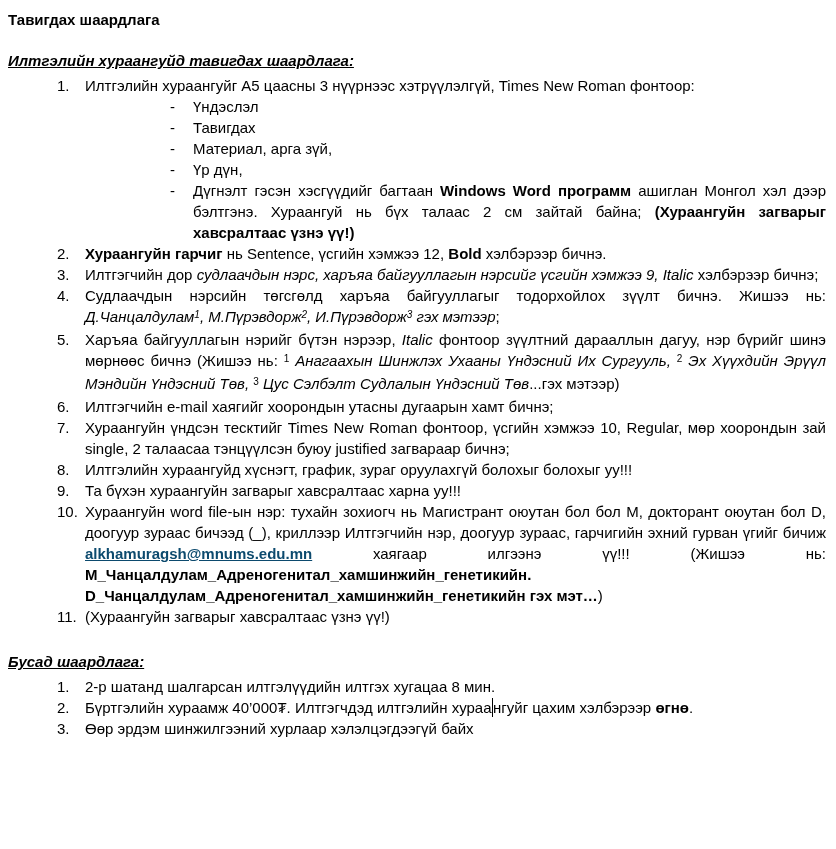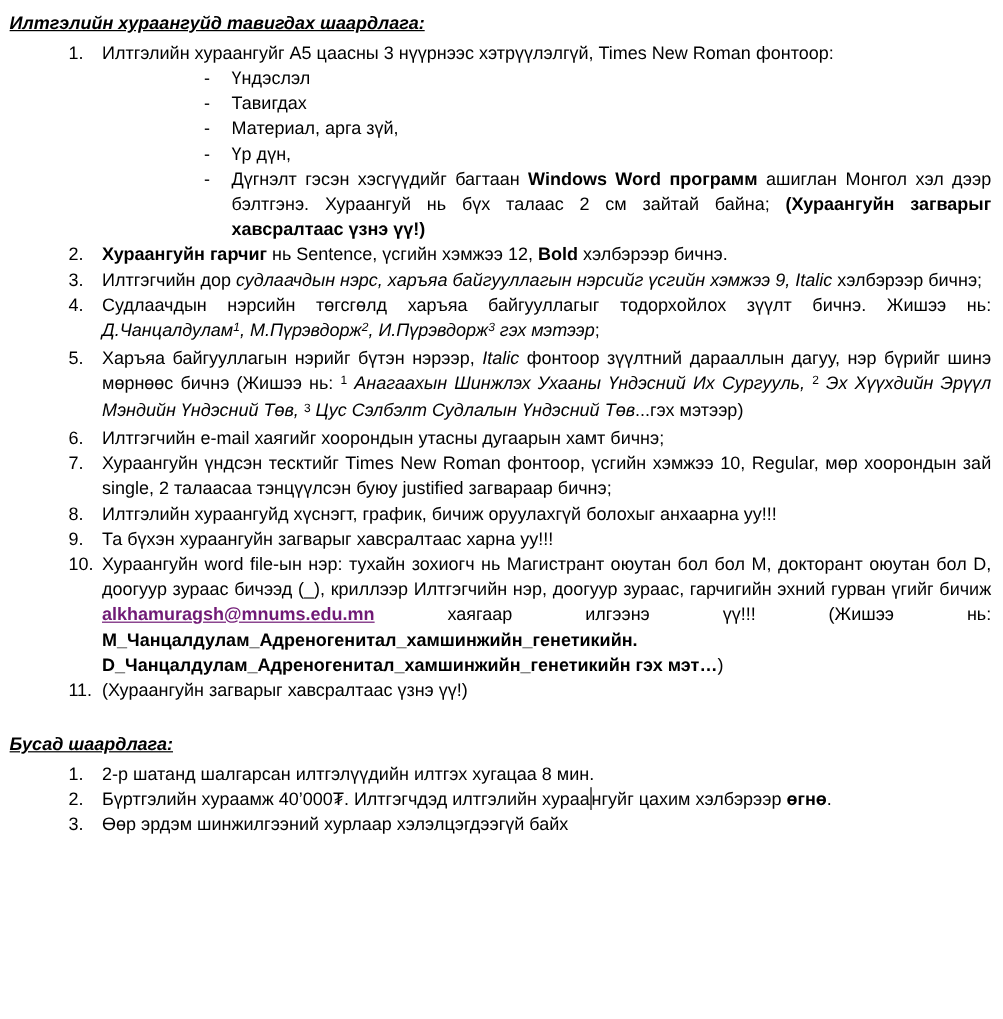--- a/index.html
+++ b/index.html
@@ -15,27 +15,28 @@
   .section-heading.second{margin-top:24px;}
   ol.num-list{list-style:none;margin:0;padding:0 0 0 49px;}
   ol.num-list>li{display:flex;}
   .num{flex:0 0 28px;width:28px;}
   .txt{flex:1;text-align:justify;}
   .sublist{margin-left:85px;}
   .subrow{display:flex;}
   .dash{flex:0 0 23px;width:23px;}
   .subtxt{flex:1;text-align:justify;}
   .sup{font-size:10px;position:relative;top:-4px;}
-  a.email-link{color:#701a75;font-weight:bold;text-decoration:underline;cursor:pointer;}
+  a.email-link{color:#0c4a6e;font-weight:bold;text-decoration:underline;cursor:pointer;}
   .caret{display:inline-block;width:1.5px;height:19px;background:#000;vertical-align:-4px;}
 </style>
 </head>
 <body>
 
 <div class="page">
+  <div class="doc-title">Тавигдах шаардлага</div>
 
   <div class="section-heading">Илтгэлийн хураангуйд тавигдах шаардлага:</div>
   <ol class="num-list">
       <li>
         <span class="num">1.</span>
         <div class="txt"><span>Илтгэлийн хураангуйг А5 цаасны 3 нүүрнээс хэтрүүлэлгүй, Times New Roman фонтоор:</span><div class="sublist">
             <div class="subrow">
               <span class="dash">-</span>
               <div class="subtxt"><span>Үндэслэл</span></div>
             </div>
@@ -76,21 +77,21 @@
       <li>
         <span class="num">6.</span>
         <div class="txt"><span>Илтгэгчийн e-mail хаягийг хоорондын утасны дугаарын хамт бичнэ;</span></div>
       </li>
       <li>
         <span class="num">7.</span>
         <div class="txt"><span>Хураангуйн үндсэн тесктийг Times New Roman фонтоор, үсгийн хэмжээ 10, Regular, мөр хоорондын зай single, 2 талаасаа тэнцүүлсэн буюу justified загвараар бичнэ;</span></div>
       </li>
       <li>
         <span class="num">8.</span>
-        <div class="txt"><span>Илтгэлийн хураангуйд хүснэгт, график, бичиж оруулахгүй болохыг анхаарна уу!!!</span></div>
+        <div class="txt"><span>Илтгэлийн хураангуйд хүснэгт, график, зураг оруулахгүй болохыг болохыг уу!!!</span></div>
       </li>
       <li>
         <span class="num">9.</span>
         <div class="txt"><span>Та бүхэн хураангуйн загварыг хавсралтаас харна уу!!!</span></div>
       </li>
       <li>
         <span class="num">10.</span>
         <div class="txt"><span>Хураангуйн word file-ын нэр: тухайн зохиогч нь Магистрант оюутан бол бол М, докторант оюутан бол D, доогуур зураас бичээд (_), криллээр Илтгэгчийн нэр, доогуур зураас, гарчигийн эхний гурван үгийг бичиж </span><a class="email-link" href="#">alkhamuragsh@mnums.edu.mn</a><span> хаягаар илгээнэ үү!!! (Жишээ нь: </span><span style="font-weight: bold;">М_Чанцалдулам_Адреногенитал_хамшинжийн_генетикийн.</span><span> </span><span style="font-weight: bold;">D_Чанцалдулам_Адреногенитал_хамшинжийн_генетикийн гэх мэт…</span><span>)</span></div>
       </li>
       <li>

